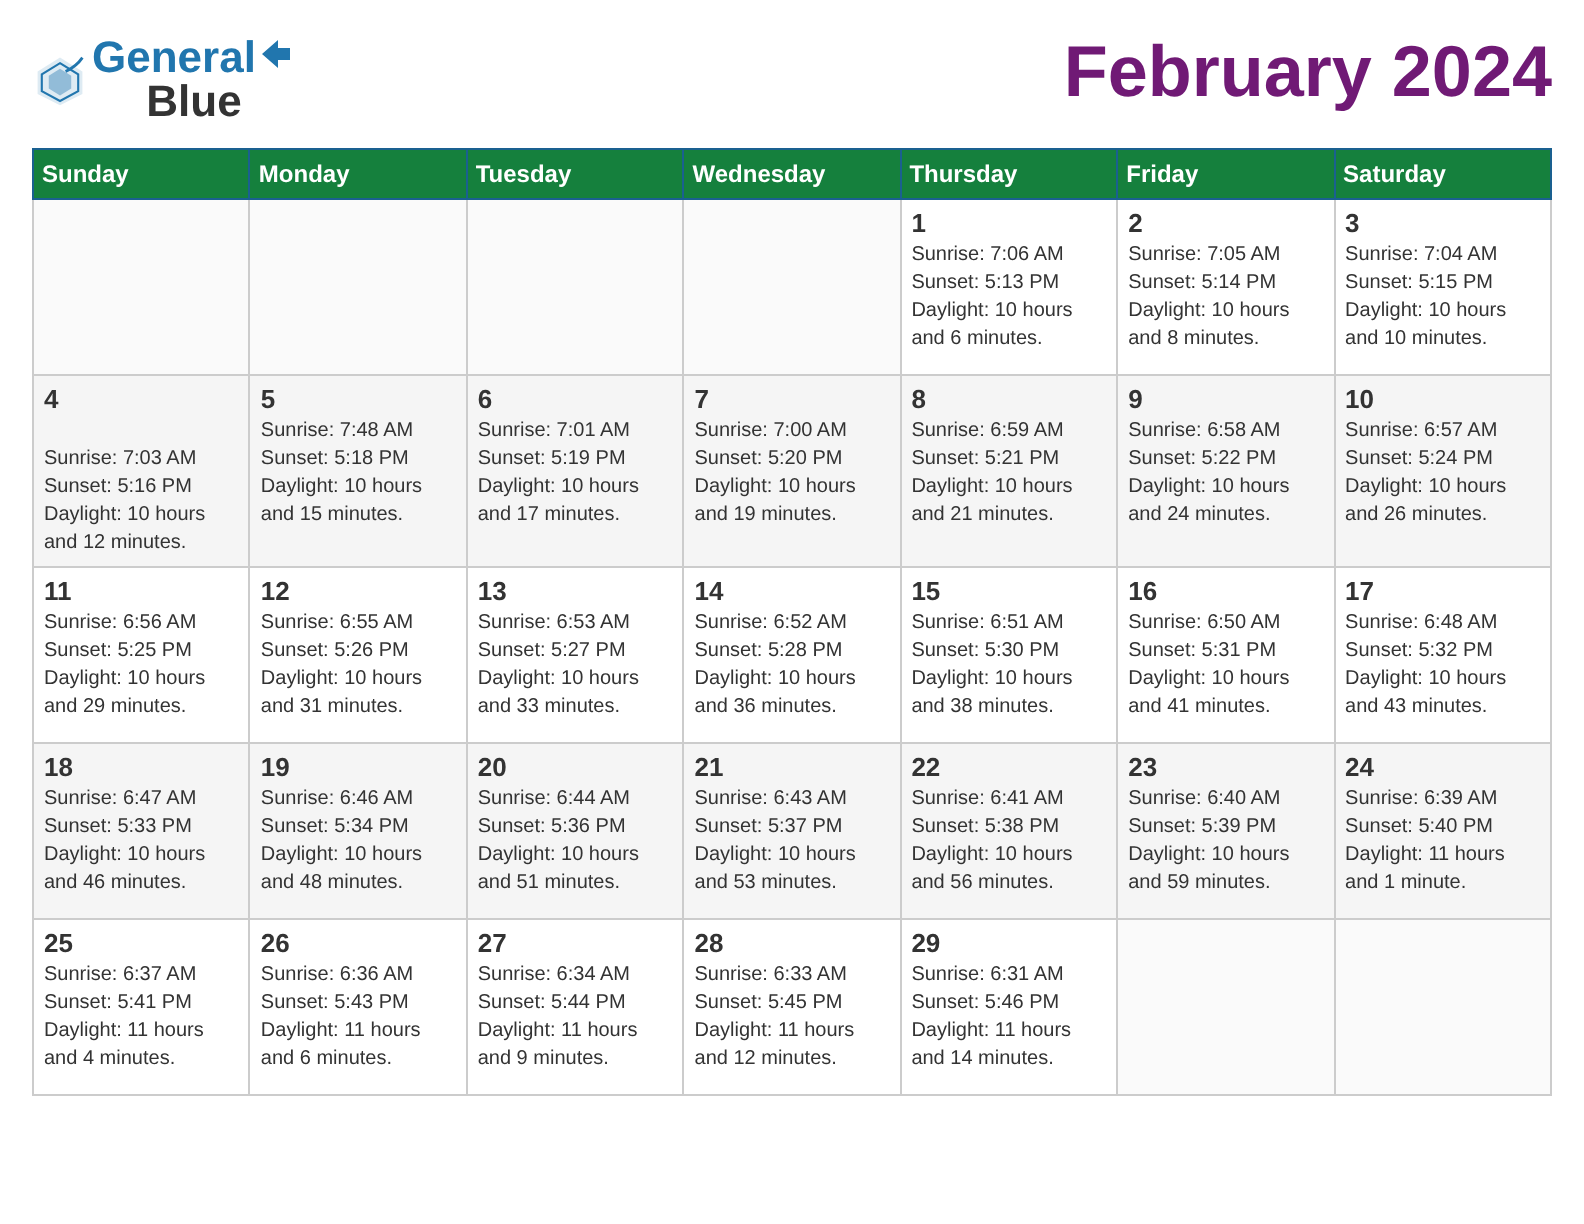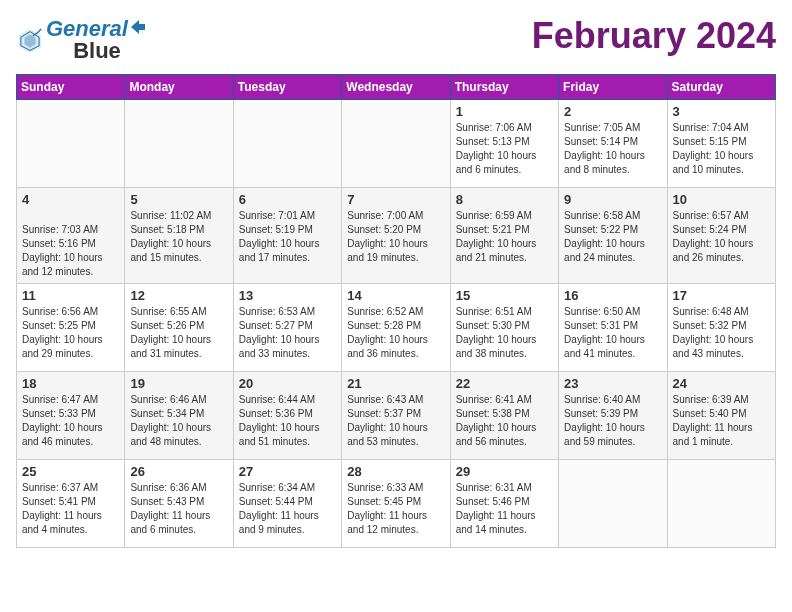--- a/index.html
+++ b/index.html
@@ -37,21 +37,21 @@
     .location {
       font-size: 15px;
       color: #555;
     }
     table {
       width: 100%;
       border-collapse: collapse;
       font-size: 11px;
     }
     thead tr th {
-      background-color: #a21caf;
+      background-color: #15803d;
       color: #fff;
       padding: 5px 4px;
       text-align: left;
       font-size: 12px;
       font-weight: bold;
       border: 1px solid #1a6090;
     }
     tbody tr td {
       border: 1px solid #ccc;
       vertical-align: top;
@@ -92,21 +92,21 @@
 
 <div class="header">
   <div class="logo">
     <svg class="logo-icon" viewBox="0 0 40 40">
       <polygon points="20,4 36,14 36,30 20,38 4,30 4,14" fill="#2176ae" opacity="0.15"></polygon>
       <polygon points="20,8 33,16 33,28 20,35 7,28 7,16" fill="none" stroke="#2176ae" stroke-width="1.5"></polygon>
       <polygon points="20,12 28,17 28,26 20,31 12,26 12,17" fill="#2176ae" opacity="0.4"></polygon>
       <path d="M24 14 Q32 10 36 4" stroke="#2176ae" stroke-width="2" fill="none"></path>
     </svg>
     <div>
-      <div style="display:flex; align-items:baseline;font-style:italic;">
+      <div style="display:flex; align-items:baseline;">
         <span style="font-size:22px;font-weight:bold;color:#2176ae;">General</span>
         <svg width="18" height="18" viewBox="0 0 18 18" style="margin:0 1px;">
           <polygon points="2,9 10,2 10,6 16,6 16,12 10,12 10,16" fill="#2176ae"></polygon>
         </svg>
       </div>
       <div style="font-size:22px;font-weight:bold;color:#333;margin-top:-4px;text-align:center;">Blue</div>
     </div>
   </div>
   <div class="title-block">
     <div class="month-title">February 2024</div>
@@ -156,21 +156,21 @@
       <tr>
         <td>
           <div class="day-num">4</div>
           <div class="day-info" style="white-space: pre-line; margin-top: 16px;">Sunrise: 7:03 AM
 Sunset: 5:16 PM
 Daylight: 10 hours
 and 12 minutes.</div>
         </td>
         <td>
           <div class="day-num">5</div>
-          <div class="day-info" style="white-space: pre-line;">Sunrise: 11:02 AM
+          <div class="day-info" style="white-space: pre-line;">Sunrise: 7:48 AM
 Sunset: 5:18 PM
 Daylight: 10 hours
 and 15 minutes.</div>
         </td>
         <td>
           <div class="day-num">6</div>
           <div class="day-info" style="white-space: pre-line;">Sunrise: 7:01 AM
 Sunset: 5:19 PM
 Daylight: 10 hours
 and 17 minutes.</div>

